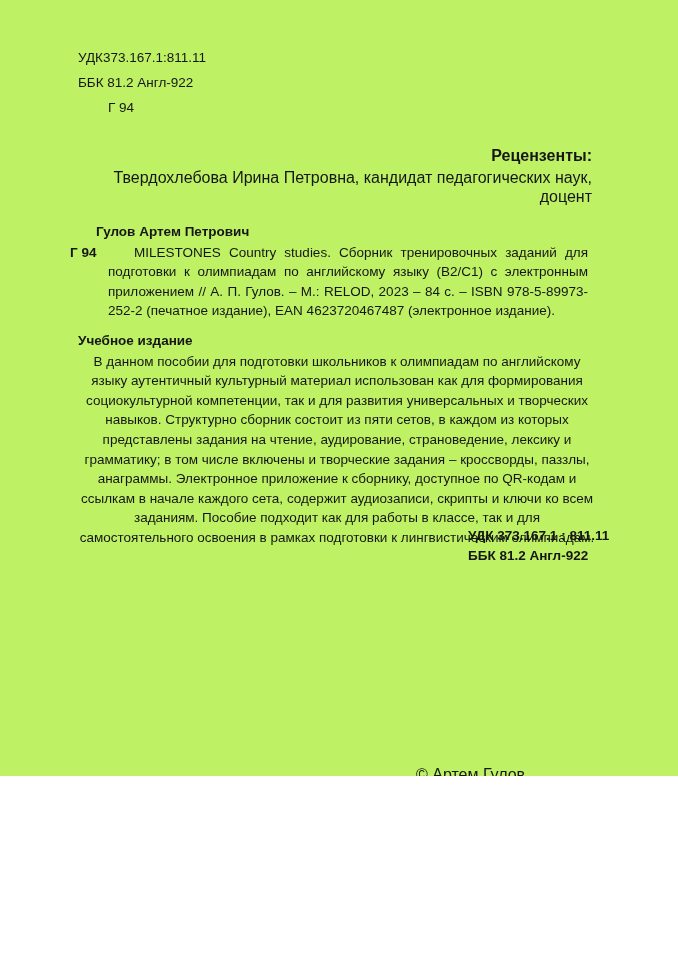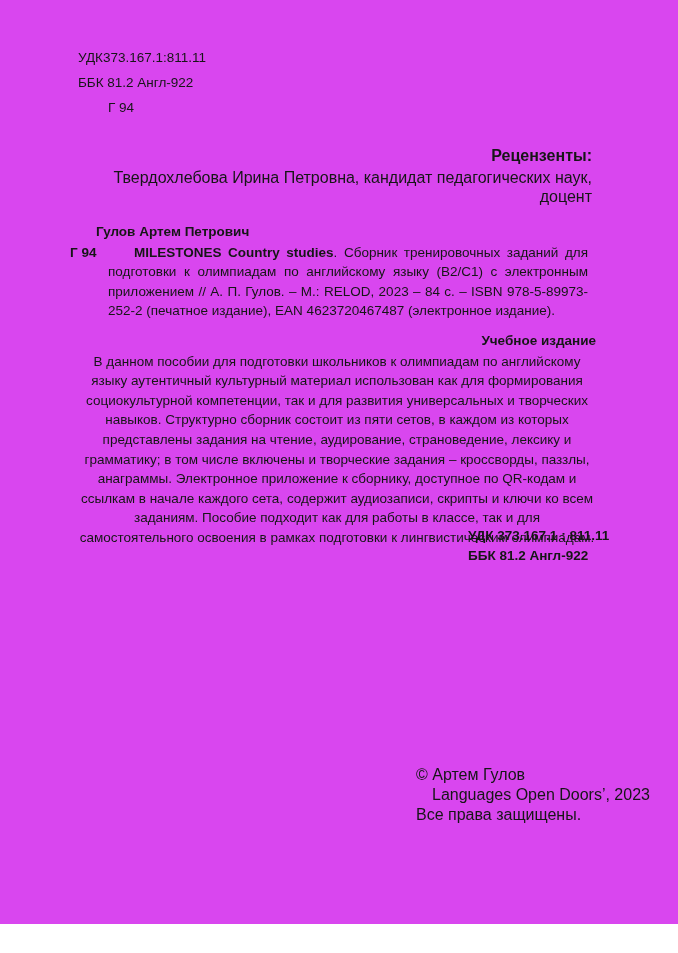--- a/index.html
+++ b/index.html
@@ -9,22 +9,22 @@
     background: #ffffff;
   }
   body {
     font-family: "Liberation Sans", "DejaVu Sans", sans-serif;
     color: #161616;
     -webkit-font-smoothing: antialiased;
   }
   .page {
     position: relative;
     width: 678px;
-    height: 924px;
-    background: #d946ef;
+    height: 776px;
+    background: #bef264;
     overflow: hidden;
     box-sizing: border-box;
   }
 
   
   .udk-block {
     position: absolute;
     left: 78px;
     top: 45px;
     font-size: 13.5px;
@@ -64,33 +64,33 @@
     padding-left: 38px;
     text-align: justify;
     text-justify: inter-word;
   }
   .bib .record-index {
     position: absolute;
     left: 0;
     top: 0;
     font-weight: bold;
   }
-  .bib .record .title-bold { font-weight: bold; }
+  .bib .record .title-bold { font-weight: normal; }
   .bib .record .lead-pad { display:inline-block; width: 26px; }
 
   
   .annotation {
     position: absolute;
     left: 78px;
     top: 331px;
     width: 518px;
     font-size: 13.5px;
     line-height: 19.6px;
   }
-  .annotation .ann-heading { font-weight: bold; margin-bottom: 1px; text-align: right; }
+  .annotation .ann-heading { font-weight: bold; margin-bottom: 1px; }
   .annotation .ann-body { text-align: center; }
 
   
   .udk-right {
     position: absolute;
     left: 468px;
     top: 526px;
     font-size: 13.5px;
     line-height: 19.5px;
     font-weight: bold;

